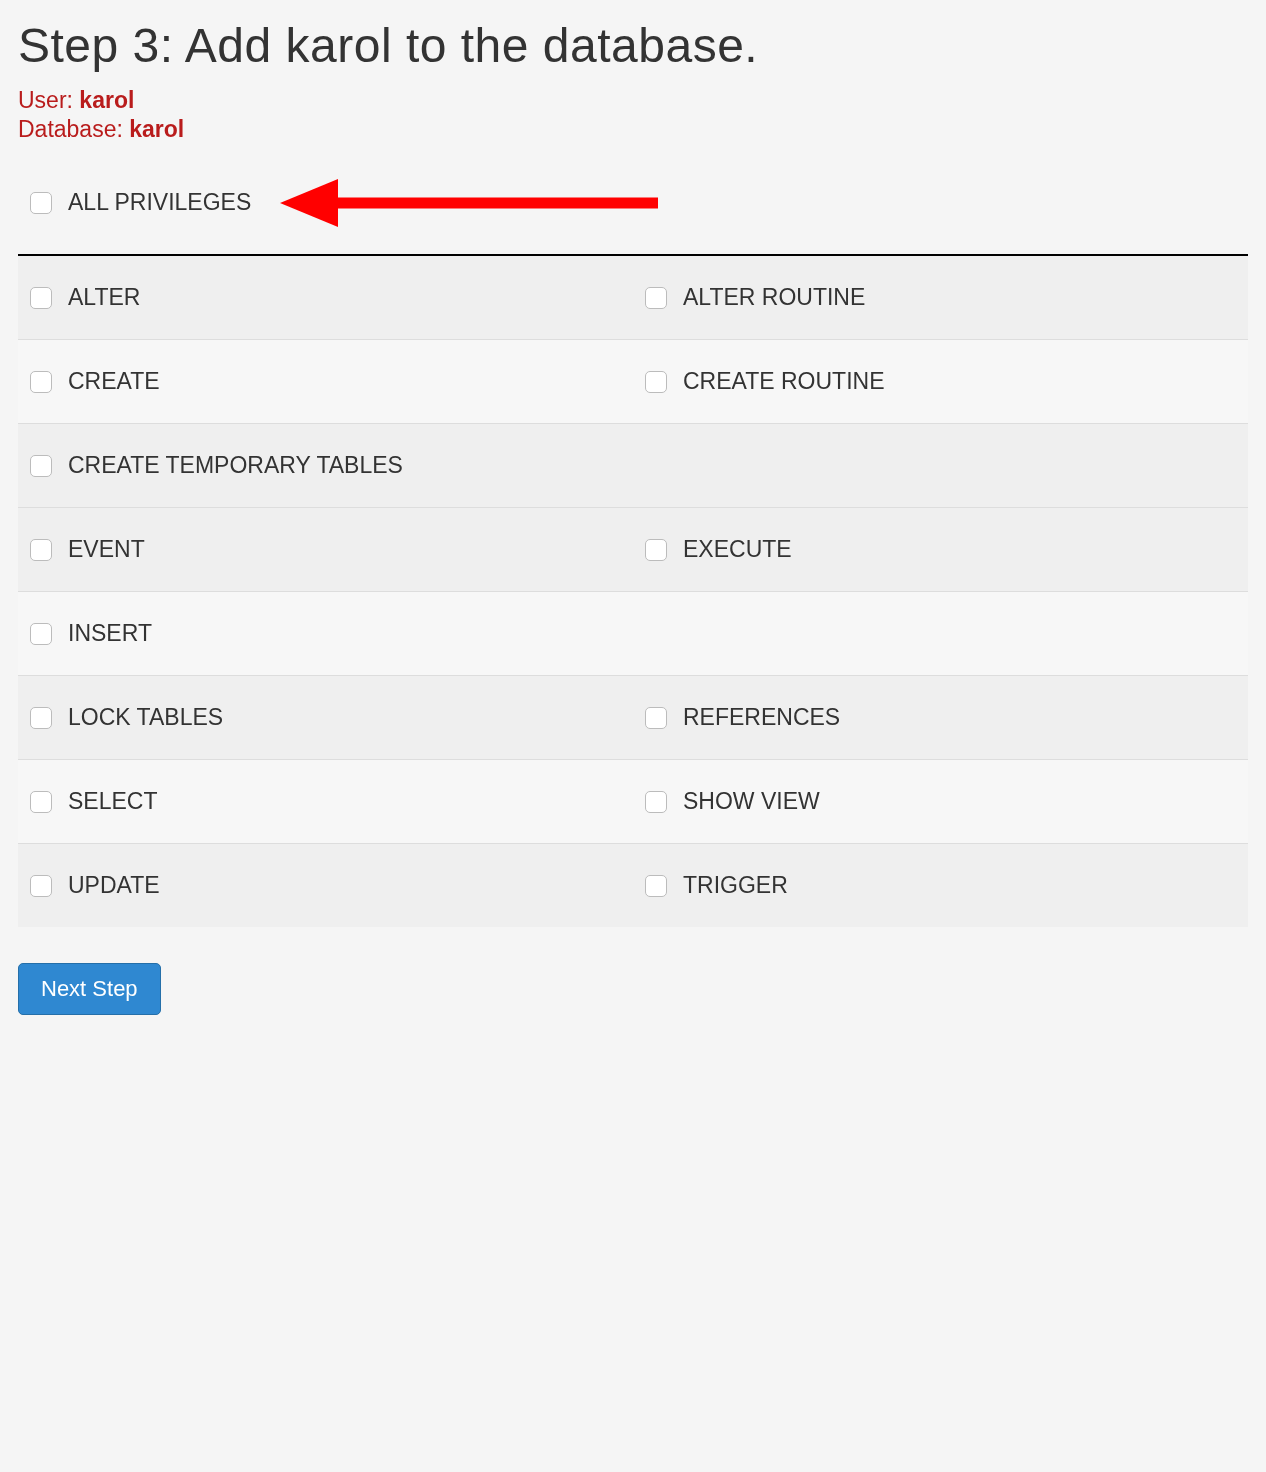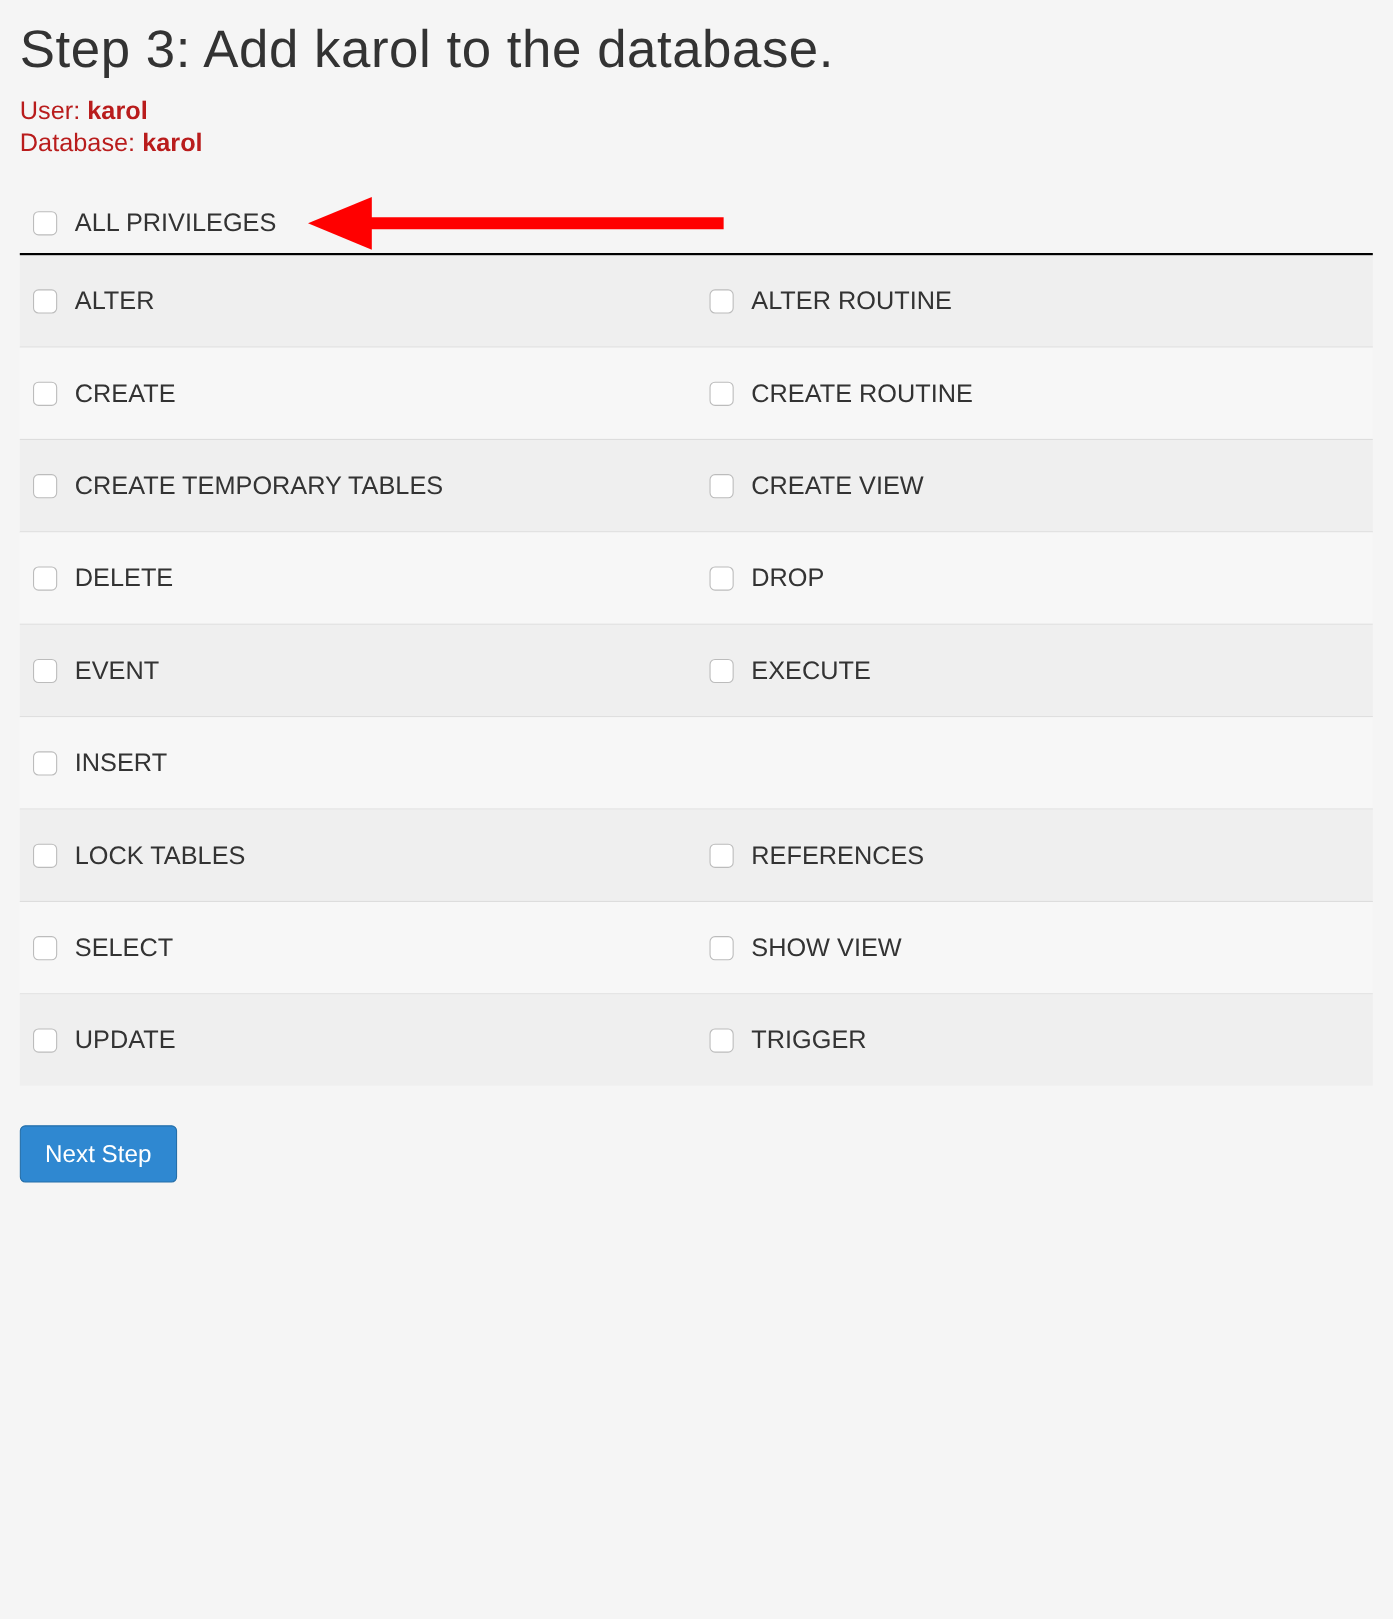--- a/index.html
+++ b/index.html
@@ -17,21 +17,21 @@
     font-size: 48px;
     font-weight: 500;
     color: #333;
     margin-bottom: 14px;
     letter-spacing: 0.5px;
   }
   .meta-line { font-size: 23px; margin-bottom: 2px; color:#b91c1c; }
   .meta-line .value { font-weight: 700; }
   .all-priv-block {
     position: relative;
-    padding: 36px 12px 14px 12px;
+    padding: 36px 12px 38px 12px;
     border-bottom: 2px solid #000;
     margin-top: 10px;
   }
   .checkbox-row {
     display: flex;
     align-items: center;
     gap: 16px;
   }
   .cb {
     width: 22px;
@@ -129,34 +129,20 @@
         <div class="priv-cell">
           <div class="cb"></div>
           <span class="cb-label">CREATE ROUTINE</span>
         </div>
       </div>
       <div class="priv-row odd">
         <div class="priv-cell">
           <div class="cb"></div>
           <span class="cb-label">CREATE TEMPORARY TABLES</span>
         </div>
-        <div class="priv-cell">
-          <div class="cb"></div>
-          <span class="cb-label">CREATE VIEW</span>
-        </div>
-      </div>
-      <div class="priv-row even">
-        <div class="priv-cell">
-          <div class="cb"></div>
-          <span class="cb-label">DELETE</span>
-        </div>
-        <div class="priv-cell">
-          <div class="cb"></div>
-          <span class="cb-label">DROP</span>
-        </div>
       </div>
       <div class="priv-row odd">
         <div class="priv-cell">
           <div class="cb"></div>
           <span class="cb-label">EVENT</span>
         </div>
         <div class="priv-cell">
           <div class="cb"></div>
           <span class="cb-label">EXECUTE</span>
         </div>

